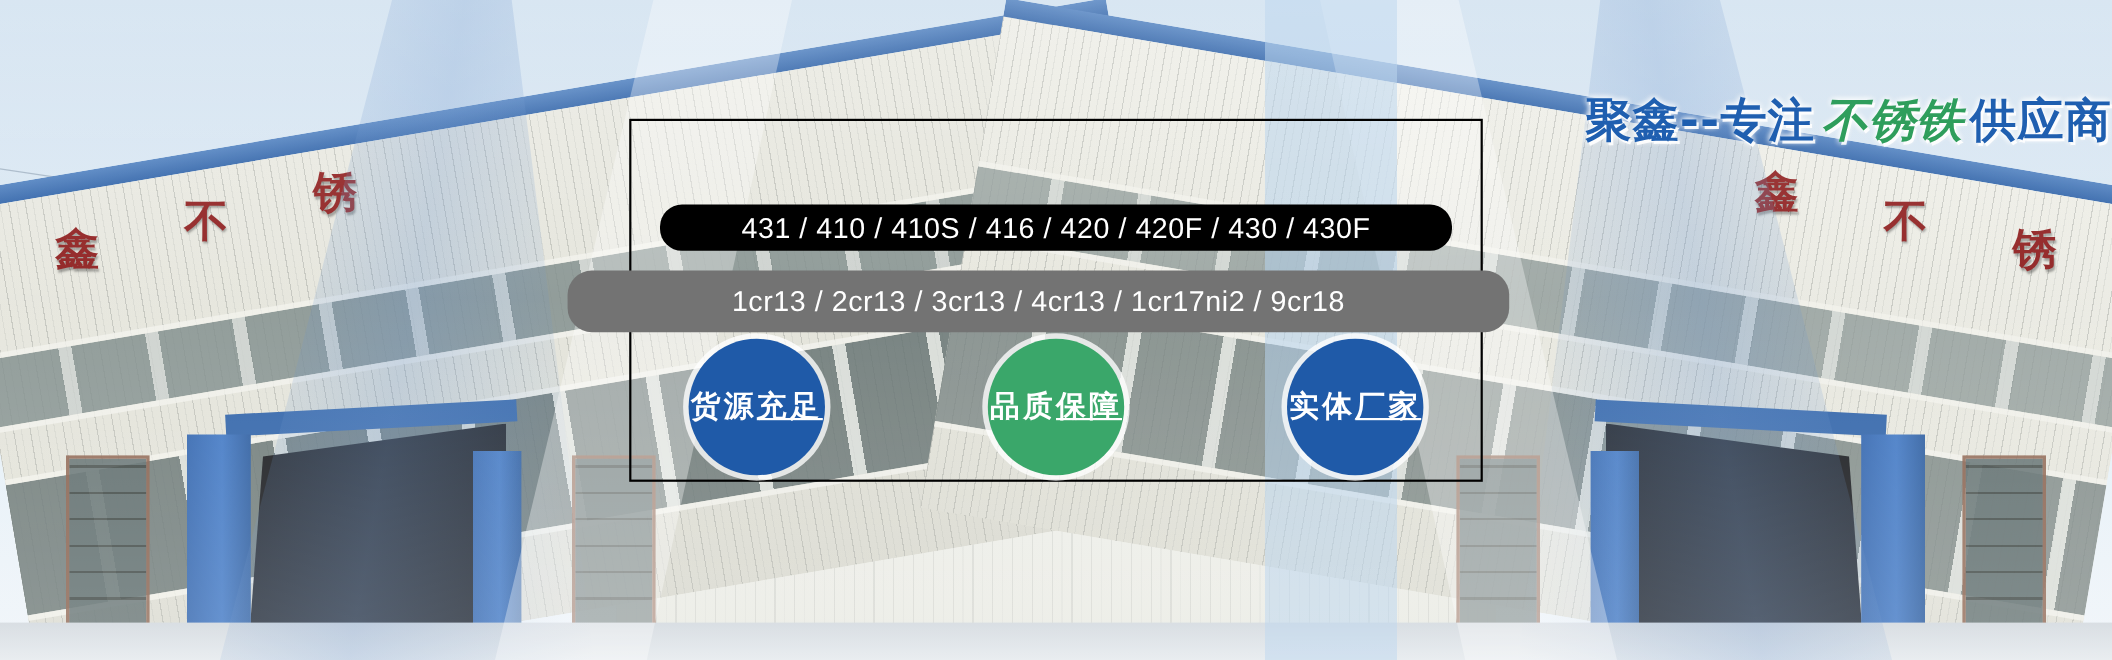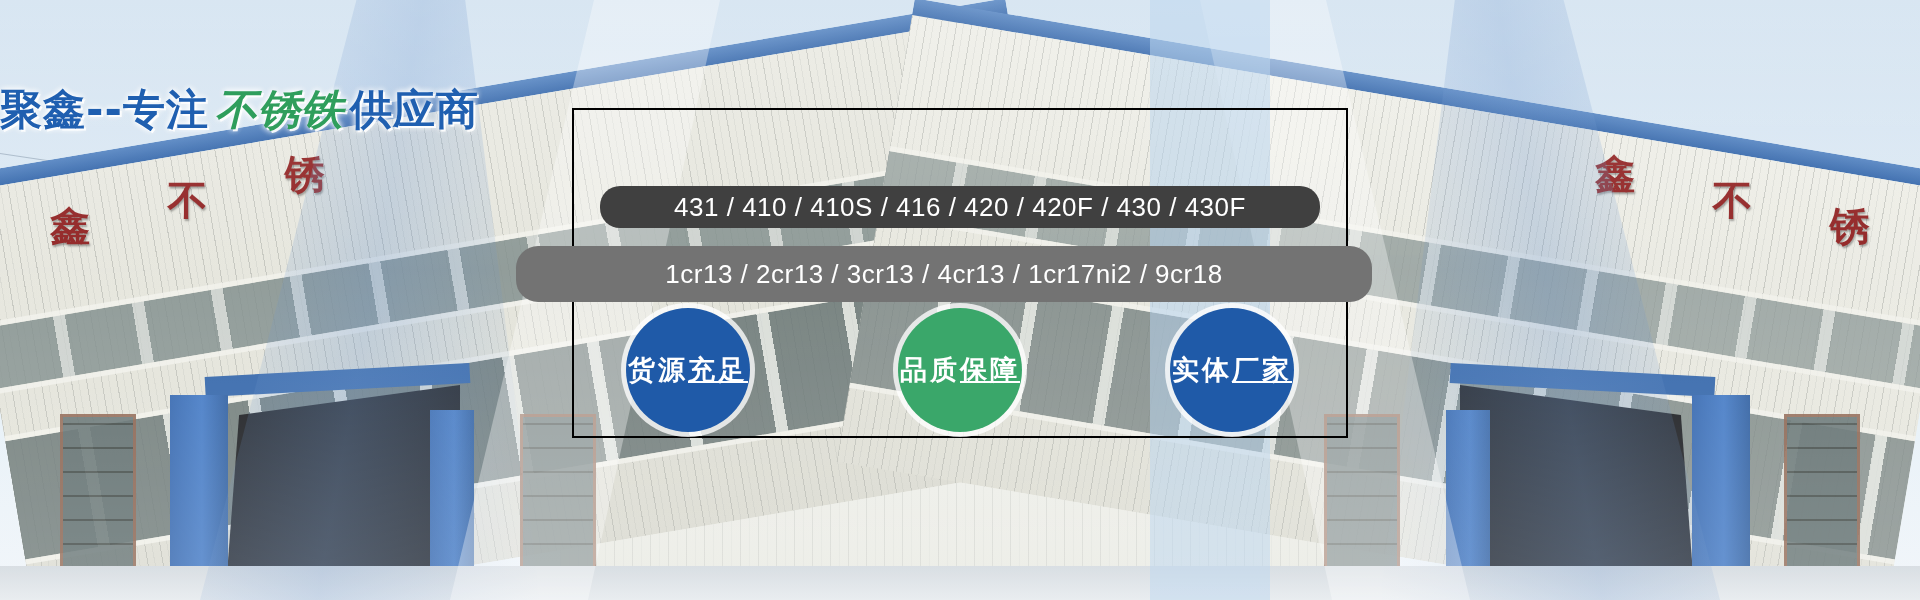--- a/index.html
+++ b/index.html
@@ -120,36 +120,36 @@
     clip-path:polygon(0 0,42% 0,90% 100%,44% 100%);}
   .ray.e{left:1150px;width:120px;background:rgba(175,205,235,.55);
     clip-path:polygon(0 0,100% 0,100% 100%,0 100%);}
   .veil{position:absolute;inset:0;background:linear-gradient(180deg,rgba(255,255,255,.20),rgba(255,255,255,.06) 45%,rgba(255,255,255,.22));}
 
   
   .frame{position:absolute;left:572px;top:108px;width:776px;height:330px;
     border:2px solid #000;box-sizing:border-box;}
 
   
-  .headline{position:absolute;left:0;right:0;top:82px;text-align:left;
+  .headline{position:absolute;left:0;right:0;top:82px;text-align:right;
     white-space:nowrap;z-index:6;}
   .headline span{font-family:"DejaVu Sans","Liberation Sans",sans-serif;
     font-weight:bold;font-size:42px;letter-spacing:1px;
     text-shadow:0 0 6px #fff,0 0 6px #fff,2px 2px 0 rgba(255,255,255,.9);}
   .hl-blue{color:#1f5fb0;}
   .hl-dash{color:#1f5fb0;letter-spacing:-2px;}
   .hl-green{color:#2f9e5c;font-style:italic;font-weight:bold;
     font-family:"DejaVu Serif","Liberation Serif",serif;padding:0 6px;}
   
   .hl-mask{position:absolute;left:612px;top:96px;width:700px;height:28px;z-index:5;}
 
   
   .pill{position:absolute;display:flex;align-items:center;justify-content:center;
     color:#fff;font-size:26px;letter-spacing:.5px;white-space:nowrap;z-index:7;}
-  .pill-blue{left:600px;top:186px;width:720px;height:42px;border-radius:20px;background:#404040;}
+  .pill-blue{left:600px;top:186px;width:720px;height:42px;border-radius:20px;background:#000000;}
   .pill-black{left:516px;top:246px;width:856px;height:56px;border-radius:22px;background:#737373;}
 
   
   .badges{position:absolute;left:572px;top:370px;width:776px;height:0;z-index:7;}
   .circle{position:absolute;top:-62px;width:124px;height:124px;border-radius:50%;
     display:flex;align-items:center;justify-content:center;
     color:#fff;font-weight:bold;font-size:27px;line-height:1.14;letter-spacing:3px;
     font-family:"DejaVu Sans","Liberation Sans",sans-serif;
     box-shadow:0 0 0 5px rgba(255,255,255,.78);}
   .c1{left:54px;background:#1f5aa8;}

